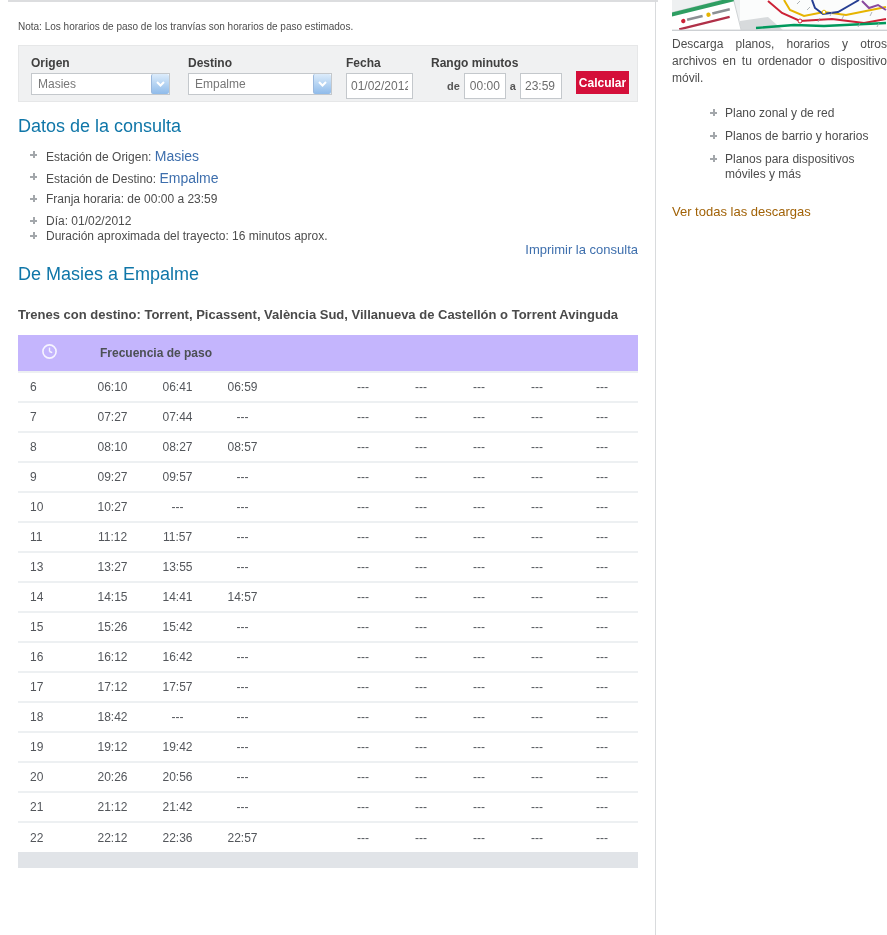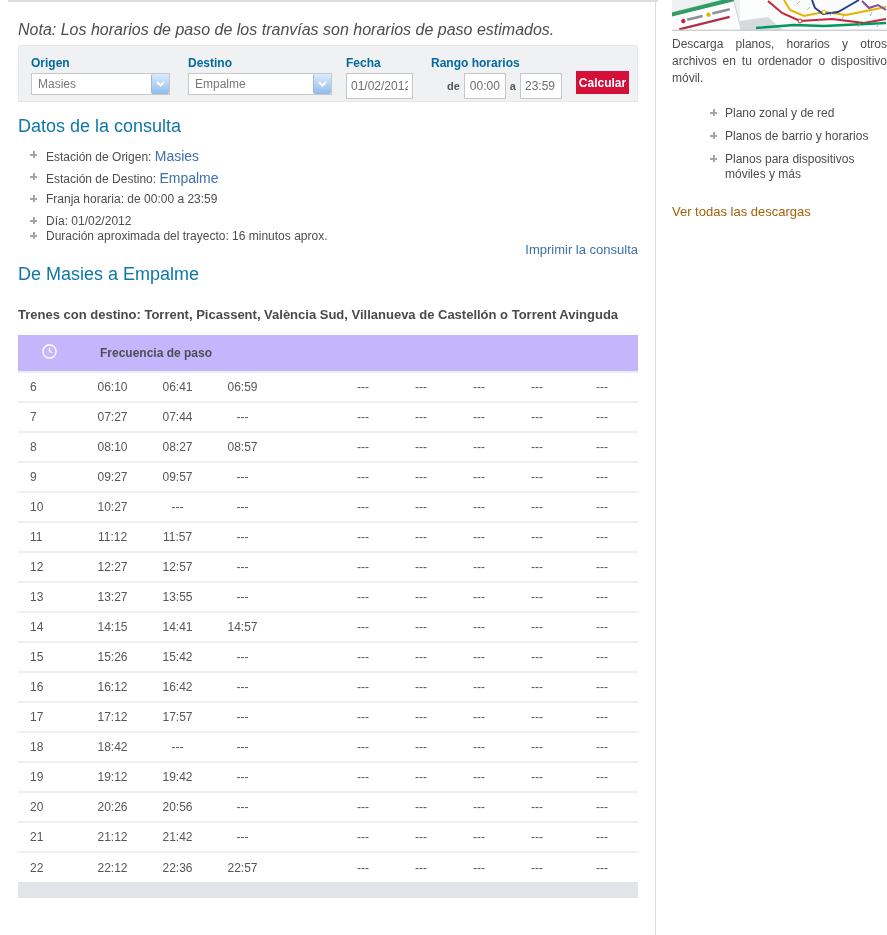--- a/index.html
+++ b/index.html
@@ -6,26 +6,26 @@
   html,body { width:887px; height:935px; background:#fff; overflow:hidden;
     font-family:"Liberation Sans", sans-serif; }
   #page { position:relative; width:887px; height:935px; background:#fff; }
 
   .top-hairline { position:absolute; left:8px; top:0; width:650px; height:2px; background:#dcdddf; }
   .v-divider { position:absolute; left:655px; top:0; width:1px; height:935px; background:#d9dbdd; }
 
   
   #main { position:absolute; left:18px; top:0; width:620px; }
 
-  .note { position:absolute; top:21px; left:0; font-size:16px; color:#4d4d4d;font-style:italic; }
+  .note { position:absolute; top:21px; left:0; font-size:10px; color:#4d4d4d; }
 
   .form-bar { position:absolute; top:45px; left:0; width:620px; height:57px;
     background:#f0f1f2; border:1px solid #e6e7e8; }
   .fgroup { position:absolute; top:0; height:57px; }
-  .flabel { position:absolute; top:10px; font-size:12px; font-weight:bold; color:#0369a1; white-space:nowrap; }
+  .flabel { position:absolute; top:10px; font-size:12px; font-weight:bold; color:#404040; white-space:nowrap; }
   .fcontrol-row { position:absolute; top:27px; display:flex; align-items:center; }
 
   .xp-select { display:flex; align-items:stretch; height:22px; background:#fff;
     border:1px solid #c4c8cc; cursor:pointer; }
   .xp-select .val { flex:1; font-size:12px; color:#777; padding:3px 4px 0 6px;
     overflow:hidden; white-space:nowrap; }
   .xp-select .dd-btn { width:18px; display:flex; align-items:center; justify-content:center;
     background:linear-gradient(#dcecfb,#8fbbea); border-left:1px solid #9ab8dd; border-radius:2px; }
 
   .txt-input { height:22px; border:1px solid #c4c8cc; background:#fff; font-size:12px;
@@ -116,21 +116,21 @@
       </div>
 
       <div class="fgroup" style="left:327px;">
         <div class="flabel">Fecha</div>
         <div class="fcontrol-row">
           <input class="txt-input" style="width: 67px;" value="01/02/2012">
         </div>
       </div>
 
       <div class="fgroup" style="left:412px;">
-        <div class="flabel">Rango horarios</div>
+        <div class="flabel">Rango minutos</div>
         <div class="fcontrol-row">
           <span class="small-lbl" style="margin-left:16px;">de</span>
           <input class="txt-input" style="width: 42px; text-align: center;" value="00:00">
           <span class="small-lbl">a</span>
           <input class="txt-input" style="width: 42px;" value="23:59">
         </div>
       </div>
 
       <button class="calc-btn">Calcular</button>
     </div>
@@ -237,32 +237,20 @@
               <td>---</td>
               <td>---</td>
               <td>---</td>
               <td>---</td>
               <td>---</td>
             </tr>
             <tr>
               <td class="hour">11</td>
               <td>11:12</td>
               <td>11:57</td>
-              <td>---</td>
-              <td></td>
-              <td>---</td>
-              <td>---</td>
-              <td>---</td>
-              <td>---</td>
-              <td>---</td>
-            </tr>
-            <tr>
-              <td class="hour">12</td>
-              <td>12:27</td>
-              <td>12:57</td>
               <td>---</td>
               <td></td>
               <td>---</td>
               <td>---</td>
               <td>---</td>
               <td>---</td>
               <td>---</td>
             </tr>
             <tr>
               <td class="hour">13</td>

